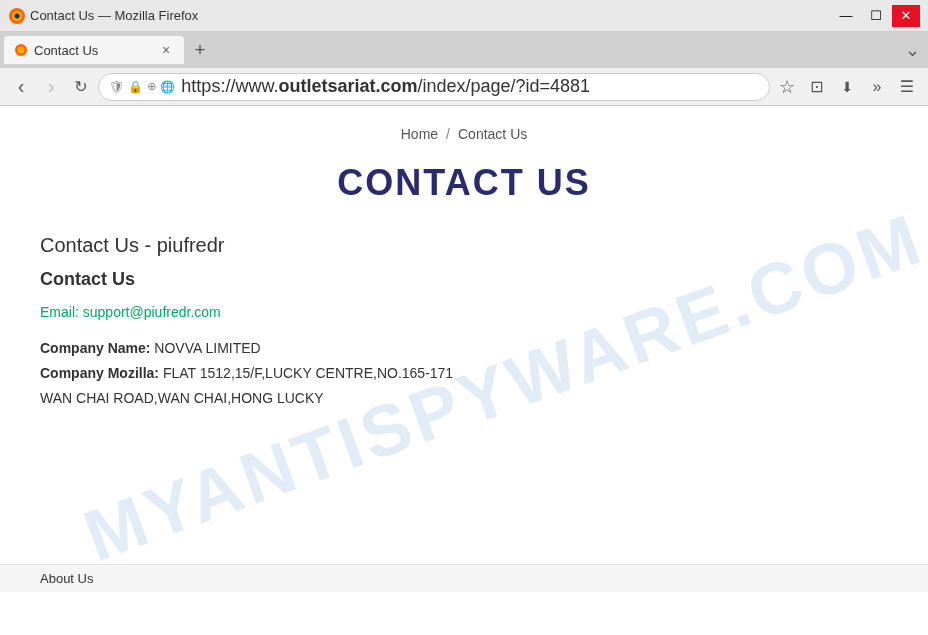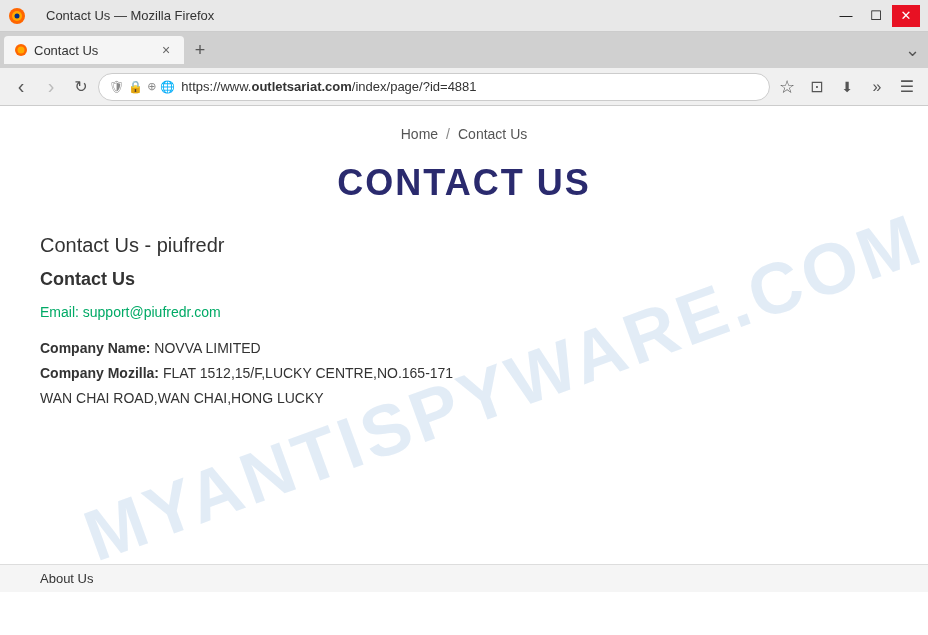--- a/index.html
+++ b/index.html
@@ -4,21 +4,21 @@
   <style>
     * { margin: 0; padding: 0; box-sizing: border-box; }
     body { font-family: Arial, sans-serif; background: #fff; width: 928px; height: 635px; overflow: hidden; }
 
     
     .title-bar {
       display: flex; align-items: center; justify-content: space-between;
       background: #e8e8e8; height: 32px; padding: 0 8px;
       border-bottom: 1px solid #ccc;
     }
-    .title-bar-left { display: flex; align-items: center; gap: 20px; }
+    .title-bar-left { display: flex; align-items: center; gap: 4px; }
     .title-bar-title { font-size: 13px; color: #333; }
     .title-bar-controls { display: flex; gap: 2px; }
     .title-btn {
       width: 28px; height: 22px; border: none; background: transparent;
       cursor: pointer; font-size: 13px; display: flex; align-items: center; justify-content: center;
     }
     .title-btn.close { background: #e81123; color: white; }
 
     
     .tab-bar {
@@ -47,21 +47,21 @@
       width: 26px; height: 26px; border: none; background: transparent;
       cursor: pointer; display: flex; align-items: center; justify-content: center;
       color: #555; font-size: 16px; border-radius: 4px;
     }
     .nav-btn.disabled { color: #bbb; cursor: default; }
     .address-bar {
       flex: 1; display: flex; align-items: center; background: #fff;
       border: 1px solid #ccc; border-radius: 20px; height: 28px; padding: 0 10px; gap: 6px;
     }
     .address-icons { display: flex; gap: 4px; align-items: center; color: #888; font-size: 12px; }
-    .address-text { flex: 1; font-size: 13px; color: #333; }
+    .address-text { flex: 1; font-size: 18px; color: #333; }
     .nav-right { display: flex; gap: 4px; align-items: center; }
 
     
     .browser-content {
       background: #fff; height: calc(635px - 32px - 36px - 38px - 28px);
       overflow-y: auto; position: relative;
     }
 
     
     .watermark {

